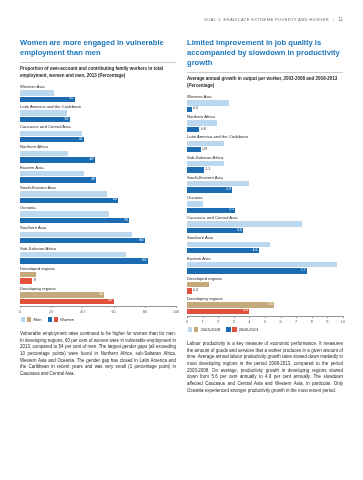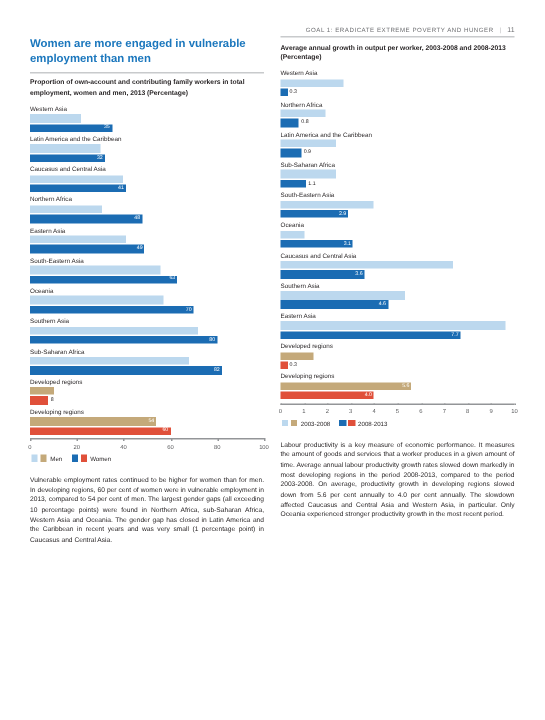--- a/index.html
+++ b/index.html
@@ -16,21 +16,21 @@
     gap:4px;padding-top:14px;height:10px;
   }
   .runhead-text{
     font-size:4.1px;letter-spacing:.35px;color:#6d6e71;
     text-transform:uppercase;white-space:nowrap;
   }
   .runhead-sep{font-size:4.1px;color:#b9babc;}
   .runhead-page{font-size:4.6px;color:#6d6e71;}
 
   
-  .cols{display:flex;gap:11px;}
+  .cols{display:flex;gap:11px;margin-top:14px;}
   .col{width:156px;}
 
   .chart-title{
     color:#1b77bd;font-size:7.6px;font-weight:bold;line-height:1.32;
     margin:0 0 3.5px 0;
   }
   .rule{height:.6px;background:#c8cacc;margin:0 0 4px 0;}
   .chart-sub{
     font-size:4.5px;line-height:1.42;color:#231f20;font-weight:bold;
     margin:0 0 5px 0;
@@ -255,20 +255,21 @@
           <div class="leg-item">
             <span class="sw women"></span>
             <span class="sw p2"></span>
             <span class="leg-lab">Women</span>
           </div>
         </div>
       <p class="body-text">Vulnerable employment rates continued to be higher for women than for men. In developing regions, 60 per cent of women were in vulnerable employment in 2013, compared to 54 per cent of men. The largest gender gaps (all exceeding 10 percentage points) were found in Northern Africa, sub-Saharan Africa, Western Asia and Oceania. The gender gap has closed in Latin America and the Caribbean in recent years and was very small (1 percentage point) in Caucasus and Central Asia.</p>
     </div>
 
     <div class="col">
+      <h2 class="chart-title">Limited improvement in job quality is accompanied by slowdown in productivity growth</h2>
       <div class="rule"></div>
       <div class="chart-sub">Average annual growth in output per worker, 2003-2008 and 2008-2013 (Percentage)</div>
       <div class="plot" id="plot-right">
           <div class="grp">
             <div class="cat">Western Asia</div>
             <div class="barline">
               <div class="bar c-men" style="width: 27%;"></div>
             </div>
             <div class="barline">
               <div class="bar c-women" style="width: 3%;">

